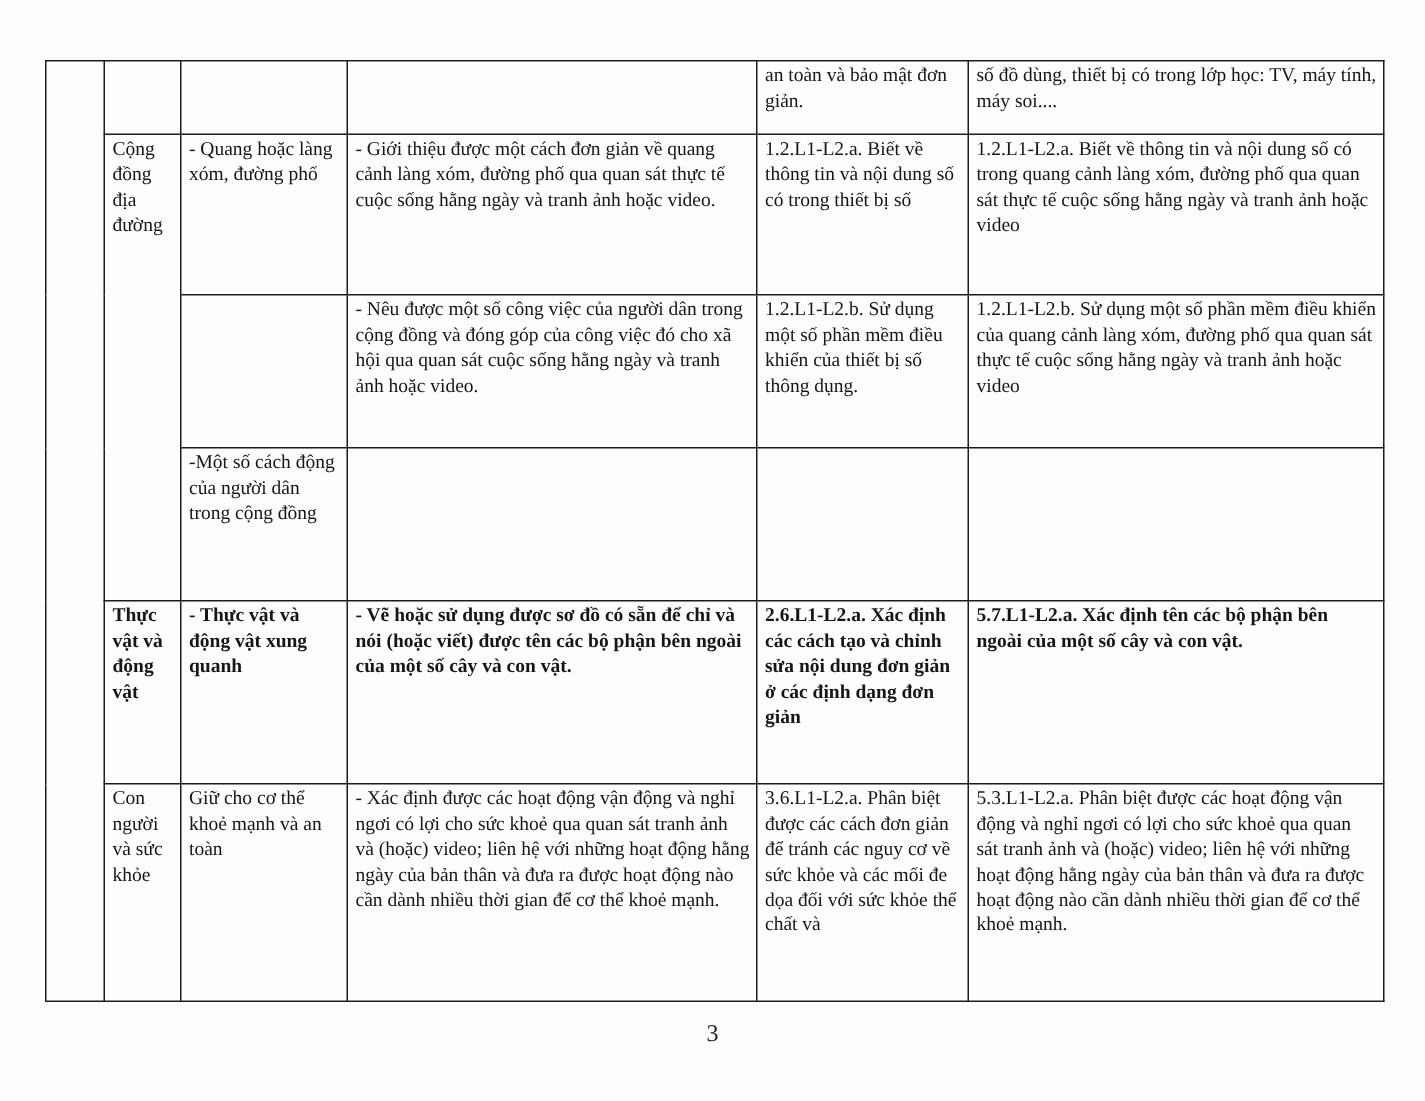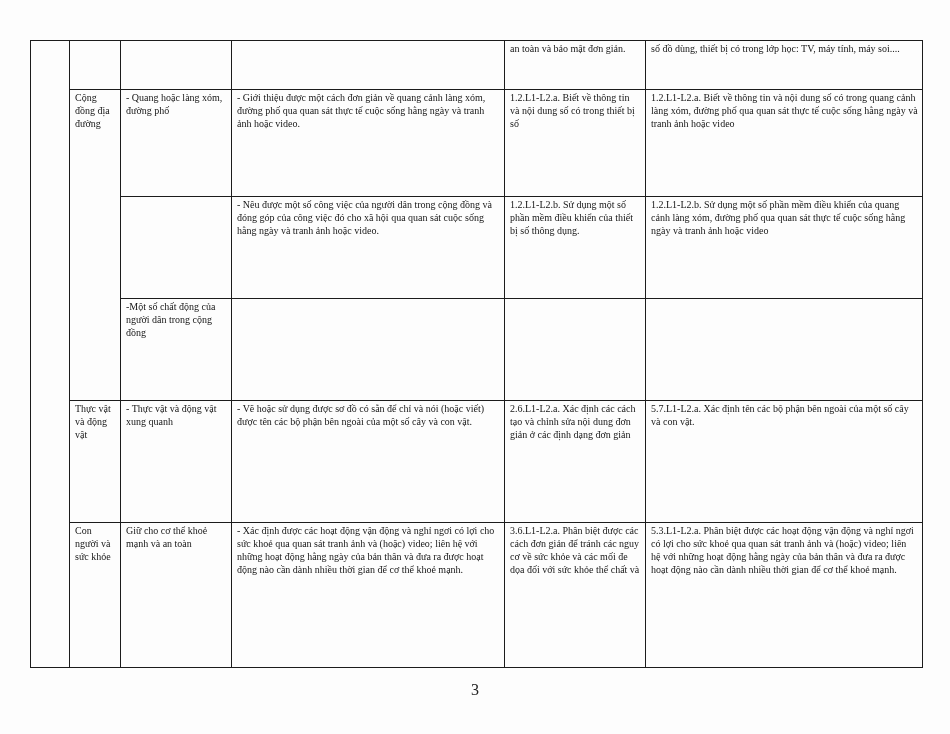--- a/index.html
+++ b/index.html
@@ -21,31 +21,31 @@
     left: 30px;
     top: 40px;
     width: 892px;
     border-collapse: collapse;
     table-layout: fixed;
   }
   table.doc-table td {
     border: 1.5px solid #1c1c1c;
     vertical-align: top;
     padding: 1px 4px 0 5px;
-    font-size: 10px;
+    font-size: 13px;
     line-height: 1.3;
     overflow: hidden;
     overflow-wrap: break-word;
     word-break: normal;
   }
   tr.r1 { height: 49px; }
   tr.r2 { height: 107px; }
   tr.r3 { height: 102px; }
   tr.r4 { height: 102px; }
-  tr.r5 { height: 122px; }
+  tr.r5 { height: 122px; font-weight: bold; }
   tr.r6 { height: 145px; }
   .page-number {
     position: absolute;
     top: 681px;
     left: 0;
     width: 100%;
     text-align: center;
     font-size: 16px;
     color: #222;
   }
@@ -84,21 +84,21 @@
     </tr>
 
     <tr class="r3">
       <td></td>
       <td>- Nêu được một số công việc của người dân trong cộng đồng và đóng góp của công việc đó cho xã hội qua quan sát cuộc sống hằng ngày và tranh ảnh hoặc video.</td>
       <td>1.2.L1-L2.b. Sử dụng một số phần mềm điều khiển của thiết bị số thông dụng.</td>
       <td>1.2.L1-L2.b. Sử dụng một số phần mềm điều khiển của quang cảnh làng xóm, đường phố qua quan sát thực tế cuộc sống hằng ngày và tranh ảnh hoặc video</td>
     </tr>
 
     <tr class="r4">
-      <td>-Một số chất động của người dân trong cộng đồng</td>
+      <td>-Một số cách động của người dân trong cộng đồng</td>
       <td></td>
       <td></td>
       <td></td>
     </tr>
 
     <tr class="r5">
       <td>Thực vật và động vật</td>
       <td>- Thực vật và động vật xung quanh</td>
       <td>- Vẽ hoặc sử dụng được sơ đồ có sẵn để chỉ và nói (hoặc viết) được tên các bộ phận bên ngoài của một số cây và con vật.</td>
       <td>2.6.L1-L2.a. Xác định các cách tạo và chỉnh sửa nội dung đơn giản ở các định dạng đơn giản</td>

